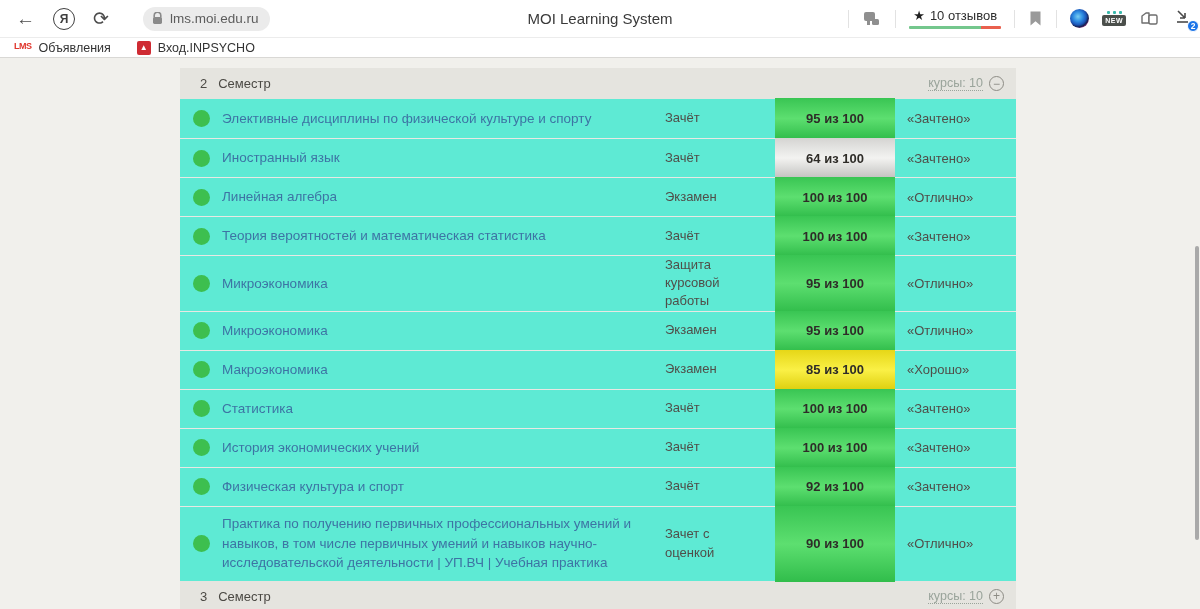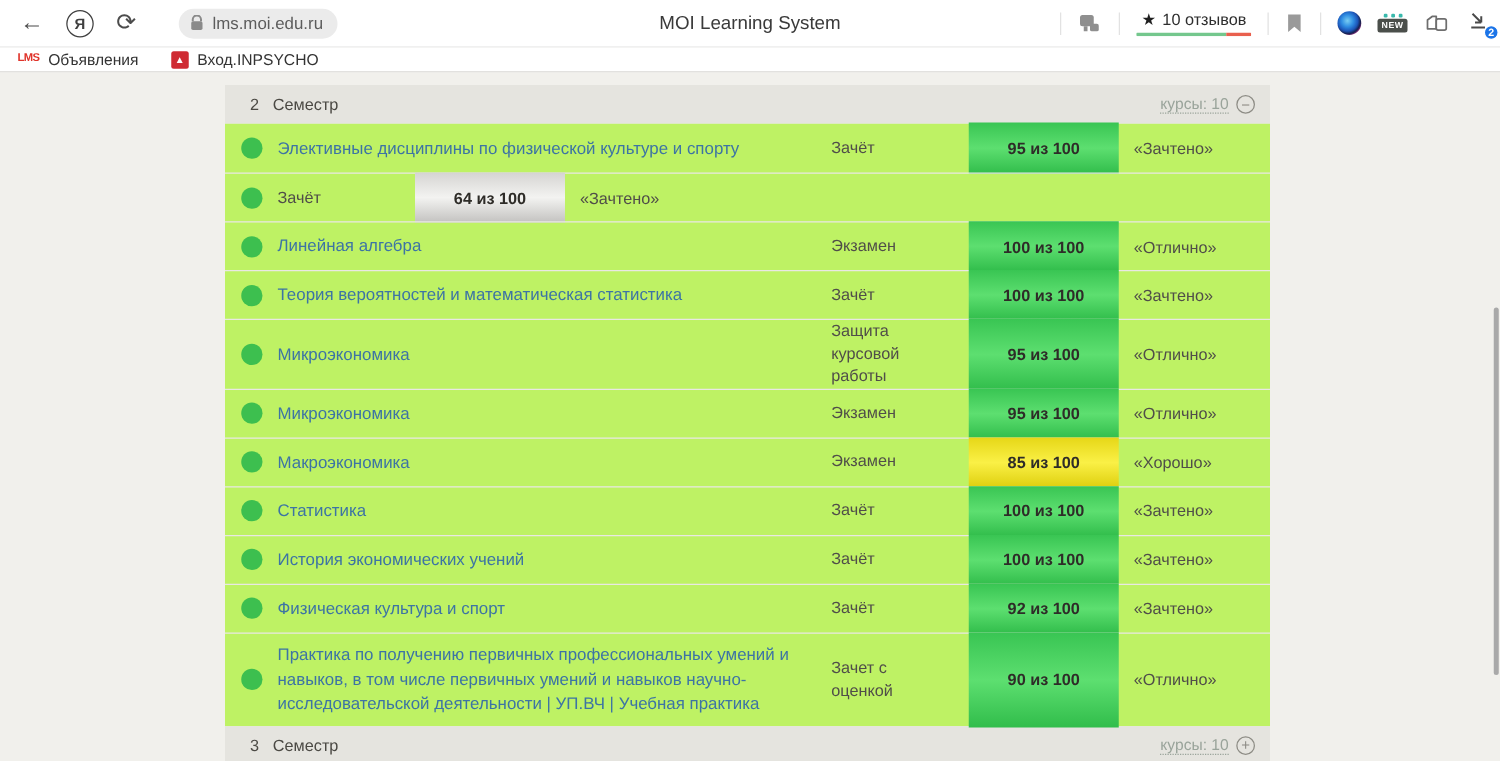--- a/index.html
+++ b/index.html
@@ -56,21 +56,21 @@
     padding:0 12px 0 20px; }
   .sem-num { font-size:13px; color:#4b4944; margin-right:11px; }
   .sem-title { font-size:13px; color:#4b4944; }
   .sem-right { margin-left:auto; display:flex; align-items:center; gap:6px; }
   .courses-count { font-size:12.5px; color:#9aa49b; border-bottom:1px dotted #9aa49b;
     cursor:pointer; }
   .toggle-circle { width:15px; height:15px; border:1.4px solid #8d8c85; border-radius:50%;
     color:#8d8c85; font-size:12px; line-height:12px; display:flex; align-items:center;
     justify-content:center; cursor:pointer; }
 
-  .rows { background:#bef264; }
+  .rows { background:#5eead4; }
   .row { display:flex; align-items:center; min-height:39px; position:relative; }
   .row + .row { border-top:1px solid #e9e8e3; }
   .rows .row:nth-child(5) { min-height:55px; }
   .rows .row:nth-child(11) { min-height:75px; }
   .cell-dot { width:42px; display:flex; justify-content:center; }
   .dot { width:17px; height:17px; border-radius:50%; background:#3dbf4f; }
   .cell-name { width:443px; padding:6px 14px 6px 0; }
   .course-link { font-size:13.5px; color:#3d74a4; text-decoration:none; line-height:1.45; cursor:pointer; }
   .cell-type { width:110px; font-size:13px; color:#504e49; line-height:1.4; padding-right:16px; }
   .cell-score { width:120px; position:relative; align-self:stretch; }
@@ -185,20 +185,23 @@
         <span class="score-text">95 из 100</span>
       </div>
     </div>
     <div class="cell-result">«Зачтено»</div>
   </div>
 
   <div class="row">
     <div class="cell-dot">
       <span class="dot" style="background: rgb(61, 191, 79);"></span>
     </div>
+    <div class="cell-name">
+      <a class="course-link">Иностранный язык</a>
+    </div>
     <div class="cell-type">Зачёт</div>
     <div class="cell-score">
       <div class="score-box" style="background: linear-gradient(rgb(213, 212, 210), rgb(243, 243, 241) 50%, rgb(195, 194, 192));">
         <span class="score-text">64 из 100</span>
       </div>
     </div>
     <div class="cell-result">«Зачтено»</div>
   </div>
 
   <div class="row">

